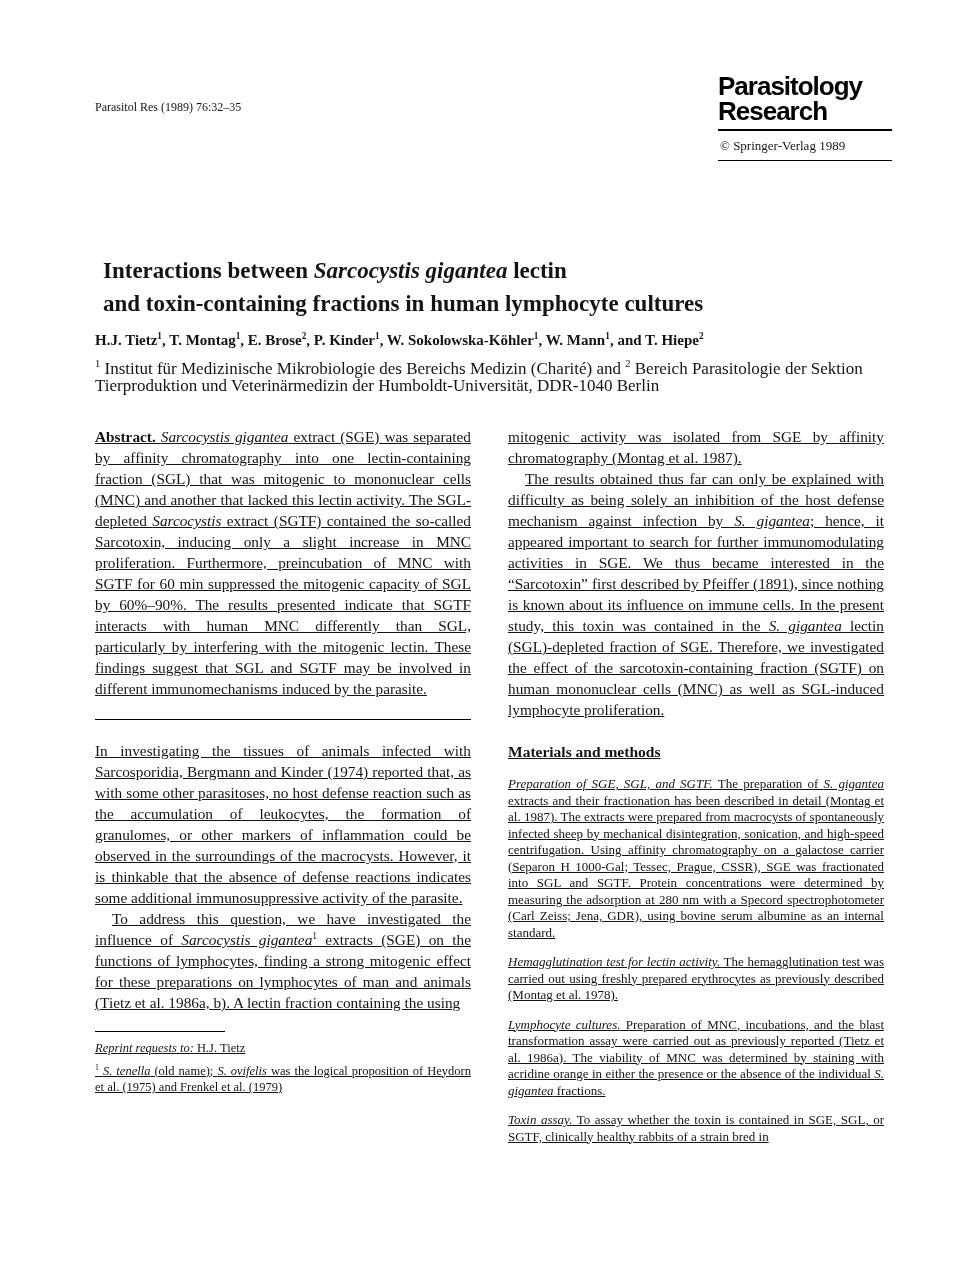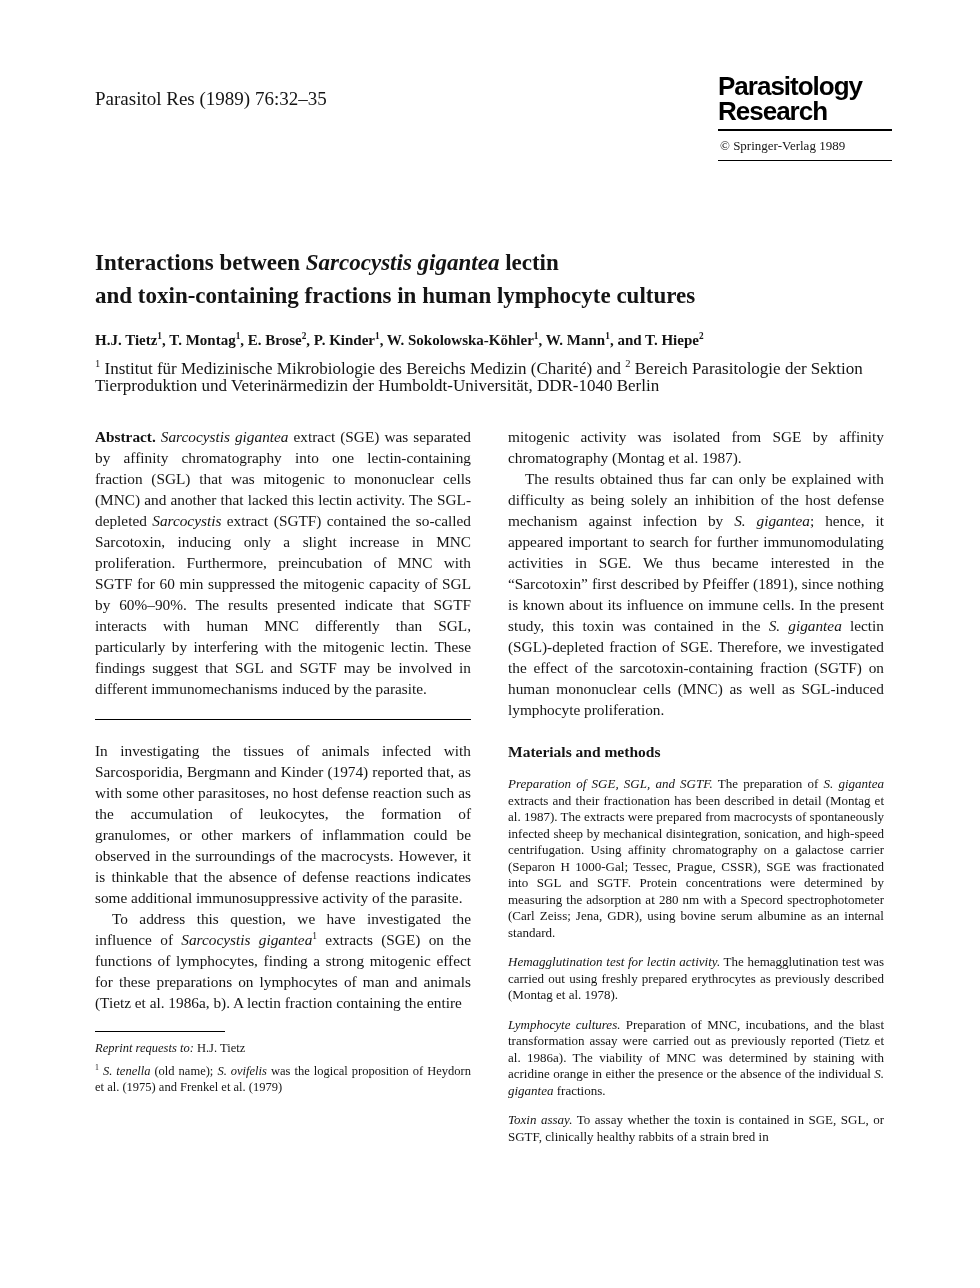--- a/index.html
+++ b/index.html
@@ -11,22 +11,22 @@
     font-family: "Liberation Serif", serif;
     color: #141414;
     overflow: hidden;
   }
   .it { font-style: italic; }
   .bd { font-weight: bold; }
   sup { font-size: 0.62em; line-height: 0; vertical-align: super; }
 
   .citation {
     position: absolute;
-    left: 95px; top: 88px;
-    font-size: 19px;
+    left: 95px; top: 100px;
+    font-size: 12px;
   }
   .logo-block {
     position: absolute;
     top: 74px; right: 88px;
     width: 174px;
     margin-left: 48px;
   }
   .logo-line {
     font-family: "Liberation Sans", sans-serif;
     font-weight: bold;
@@ -36,21 +36,21 @@
     color: #000;
   }
   .logo-rule { height: 2px; background: #000; margin-top: 5px; }
   .logo-rule.thin { height: 1px; margin-top: 5px; }
   .copyright { font-size: 13px; margin: 7px 0 6px 2px; }
 
   .title {
     position: absolute;
     left: 95px; top: 246px;
     width: 780px;
-    margin: 0;
+    margin: 8px;
     font-size: 23px;
     font-weight: bold;
     line-height: 33px;
   }
   .authors {
     position: absolute;
     left: 95px; top: 332px;
     width: 790px;
     font-size: 15px;
     font-weight: bold;
@@ -63,21 +63,21 @@
     line-height: 17px;
   }
 
   .columns {
     position: absolute;
     left: 95px; top: 426px;
     width: 790px;
     display: flex;
     gap: 37px;
   }
-  .col { flex: 0 0 376px; width: 376px; }
+  .col { flex: 0 0 376px; width: 376px; text-decoration: underline; }
 
   .abstract, .body-p {
     margin: 0;
     font-size: 15.3px;
     line-height: 21px;
     text-align: justify;
   }
   .indent { text-indent: 17px; }
   .col-rule {
     height: 1px;
@@ -130,21 +130,21 @@
   <div class="authors"><span>H.J. Tietz</span><sup>1</sup><span>, T. Montag</span><sup>1</sup><span>, E. Brose</span><sup>2</sup><span>, P. Kinder</span><sup>1</sup><span>, W. Sokolowska-Köhler</span><sup>1</sup><span>, W. Mann</span><sup>1</sup><span>, and T. Hiepe</span><sup>2</sup></div>
 
   <div class="affil"><sup>1</sup><span> Institut für Medizinische Mikrobiologie des Bereichs Medizin (Charité) and </span><sup>2</sup><span> Bereich Parasitologie der Sektion Tierproduktion und Veterinärmedizin der Humboldt-Universität, DDR-1040 Berlin</span></div>
 
   <div class="columns">
 
     <div class="col">
       <p class="abstract"><span class="bd">Abstract. </span><span class="it">Sarcocystis gigantea</span><span> extract (SGE) was separated by affinity chromatography into one lectin-containing fraction (SGL) that was mitogenic to mononuclear cells (MNC) and another that lacked this lectin activity. The SGL-depleted </span><span class="it">Sarcocystis</span><span> extract (SGTF) contained the so-called Sarcotoxin, inducing only a slight increase in MNC proliferation. Furthermore, preincubation of MNC with SGTF for 60 min suppressed the mitogenic capacity of SGL by 60%–90%. The results presented indicate that SGTF interacts with human MNC differently than SGL, particularly by interfering with the mitogenic lectin. These findings suggest that SGL and SGTF may be involved in different immunomechanisms induced by the parasite.</span></p>
       <div class="col-rule"></div>
       <p class="body-p"><span>In investigating the tissues of animals infected with Sarcosporidia, Bergmann and Kinder (1974) reported that, as with some other parasitoses, no host defense reaction such as the accumulation of leukocytes, the formation of granulomes, or other markers of inflammation could be observed in the surroundings of the macrocysts. However, it is thinkable that the absence of defense reactions indicates some additional immunosuppressive activity of the parasite.</span></p>
-      <p class="body-p indent"><span>To address this question, we have investigated the influence of </span><span class="it">Sarcocystis gigantea</span><sup>1</sup><span> extracts (SGE) on the functions of lymphocytes, finding a strong mitogenic effect for these preparations on lymphocytes of man and animals (Tietz et al. 1986a, b). A lectin fraction containing the entire</span></p>
+      <p class="body-p indent"><span>To address this question, we have investigated the influence of </span><span class="it">Sarcocystis gigantea</span><sup>1</sup><span> extracts (SGE) on the functions of lymphocytes, finding a strong mitogenic effect for these preparations on lymphocytes of man and animals (Tietz et al. 1986a, b). A lectin fraction containing the using</span></p>
       <div class="fn-rule"></div>
       <p class="fn"><span class="it">Reprint requests to:</span><span> H.J. Tietz</span></p>
       <p class="fn"><sup>1</sup><span> </span><span class="it">S. tenella</span><span> (old name); </span><span class="it">S. ovifelis</span><span> was the logical proposition of Heydorn et al. (1975) and Frenkel et al. (1979)</span></p>
     </div>
 
     <div class="col">
       <p class="body-p"><span>mitogenic activity was isolated from SGE by affinity chromatography (Montag et al. 1987).</span></p>
       <p class="body-p indent"><span>The results obtained thus far can only be explained with difficulty as being solely an inhibition of the host defense mechanism against infection by </span><span class="it">S. gigantea</span><span>; hence, it appeared important to search for further immunomodulating activities in SGE. We thus became interested in the “Sarcotoxin” first described by Pfeiffer (1891), since nothing is known about its influence on immune cells. In the present study, this toxin was contained in the </span><span class="it">S. gigantea</span><span> lectin (SGL)-depleted fraction of SGE. Therefore, we investigated the effect of the sarcotoxin-containing fraction (SGTF) on human mononuclear cells (MNC) as well as SGL-induced lymphocyte proliferation.</span></p>
       <h2 class="section-heading">Materials and methods</h2>
       <p class="method-p"><span class="it">Preparation of SGE, SGL, and SGTF.</span><span> The preparation of </span><span class="it">S. gigantea</span><span> extracts and their fractionation has been described in detail (Montag et al. 1987). The extracts were prepared from macrocysts of spontaneously infected sheep by mechanical disintegration, sonication, and high-speed centrifugation. Using affinity chromatography on a galactose carrier (Separon H 1000-Gal; Tessec, Prague, CSSR), SGE was fractionated into SGL and SGTF. Protein concentrations were determined by measuring the adsorption at 280 nm with a Specord spectrophotometer (Carl Zeiss; Jena, GDR), using bovine serum albumine as an internal standard.</span></p>

